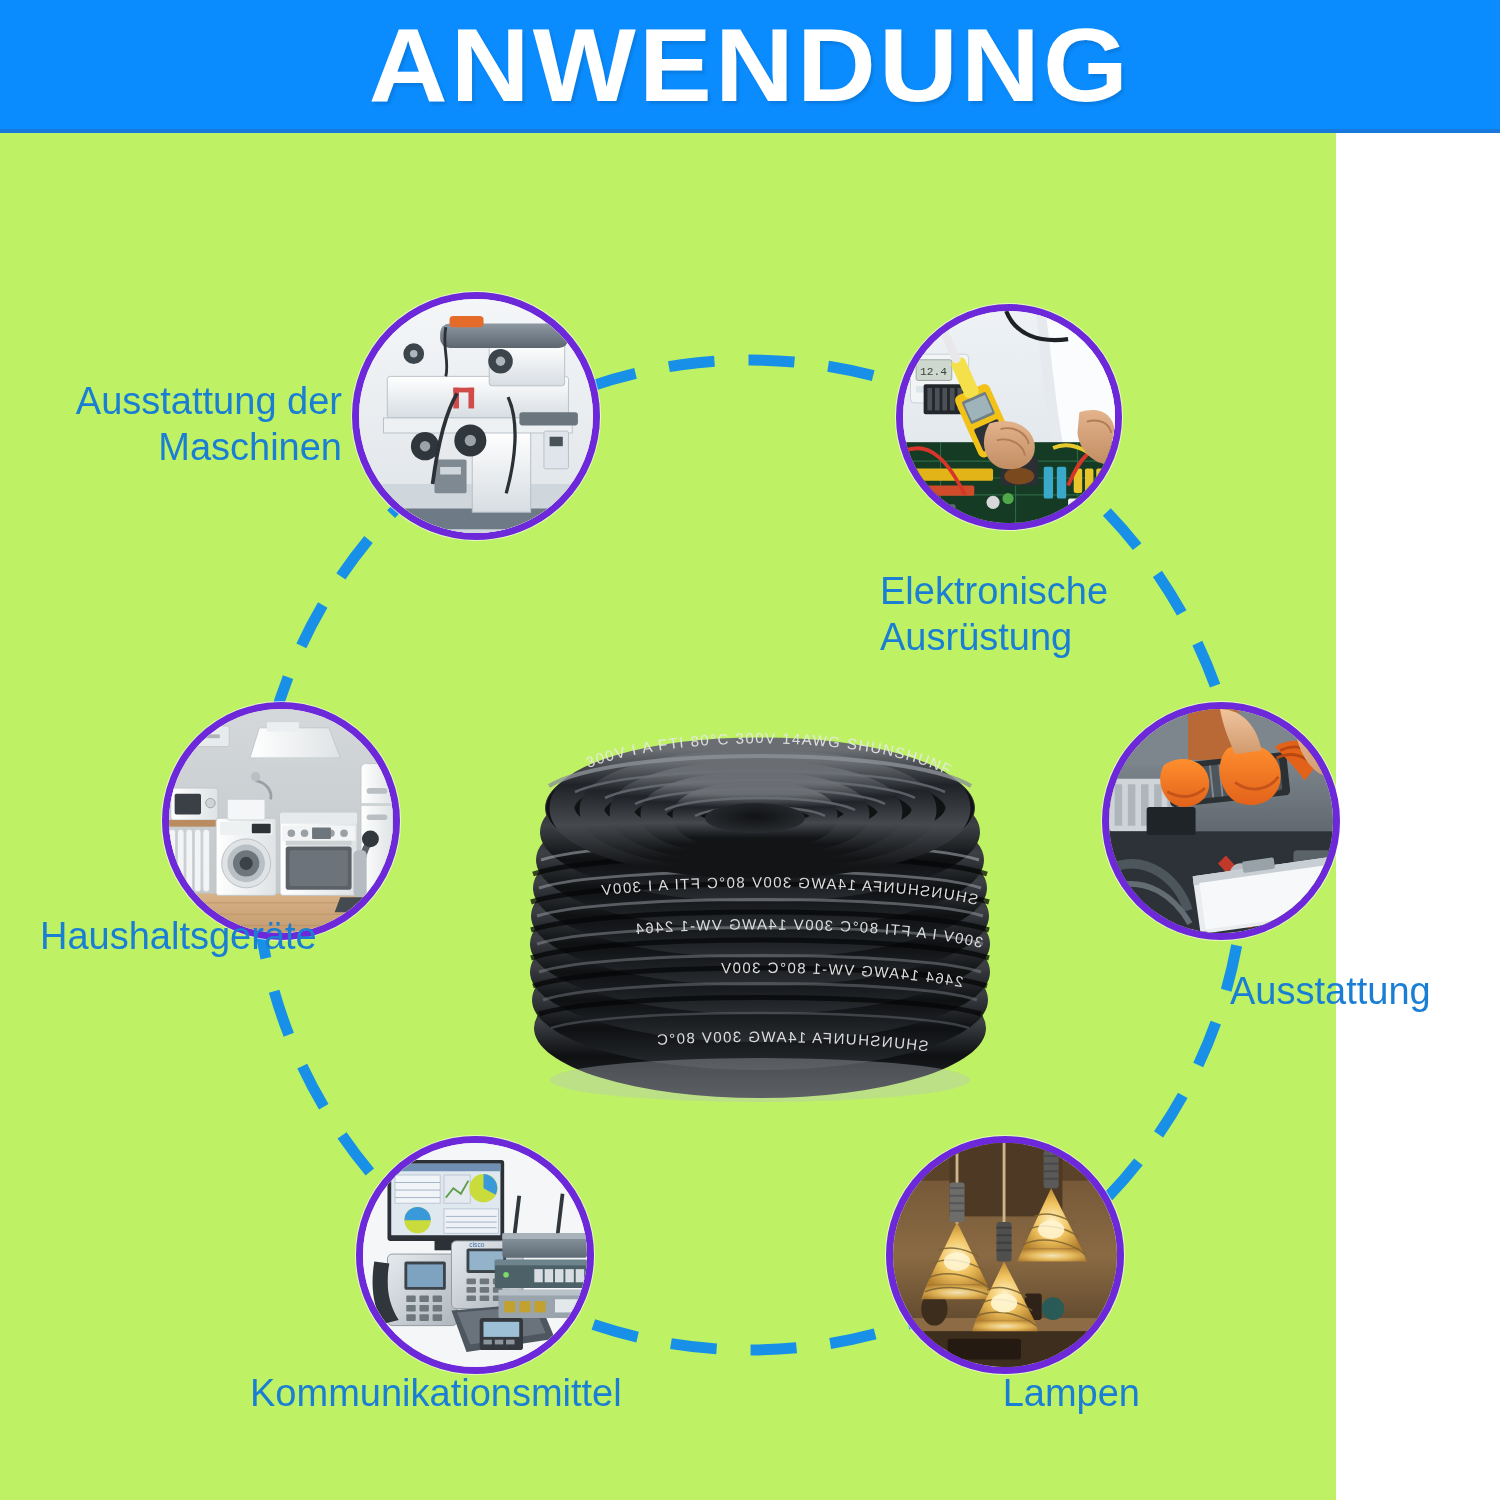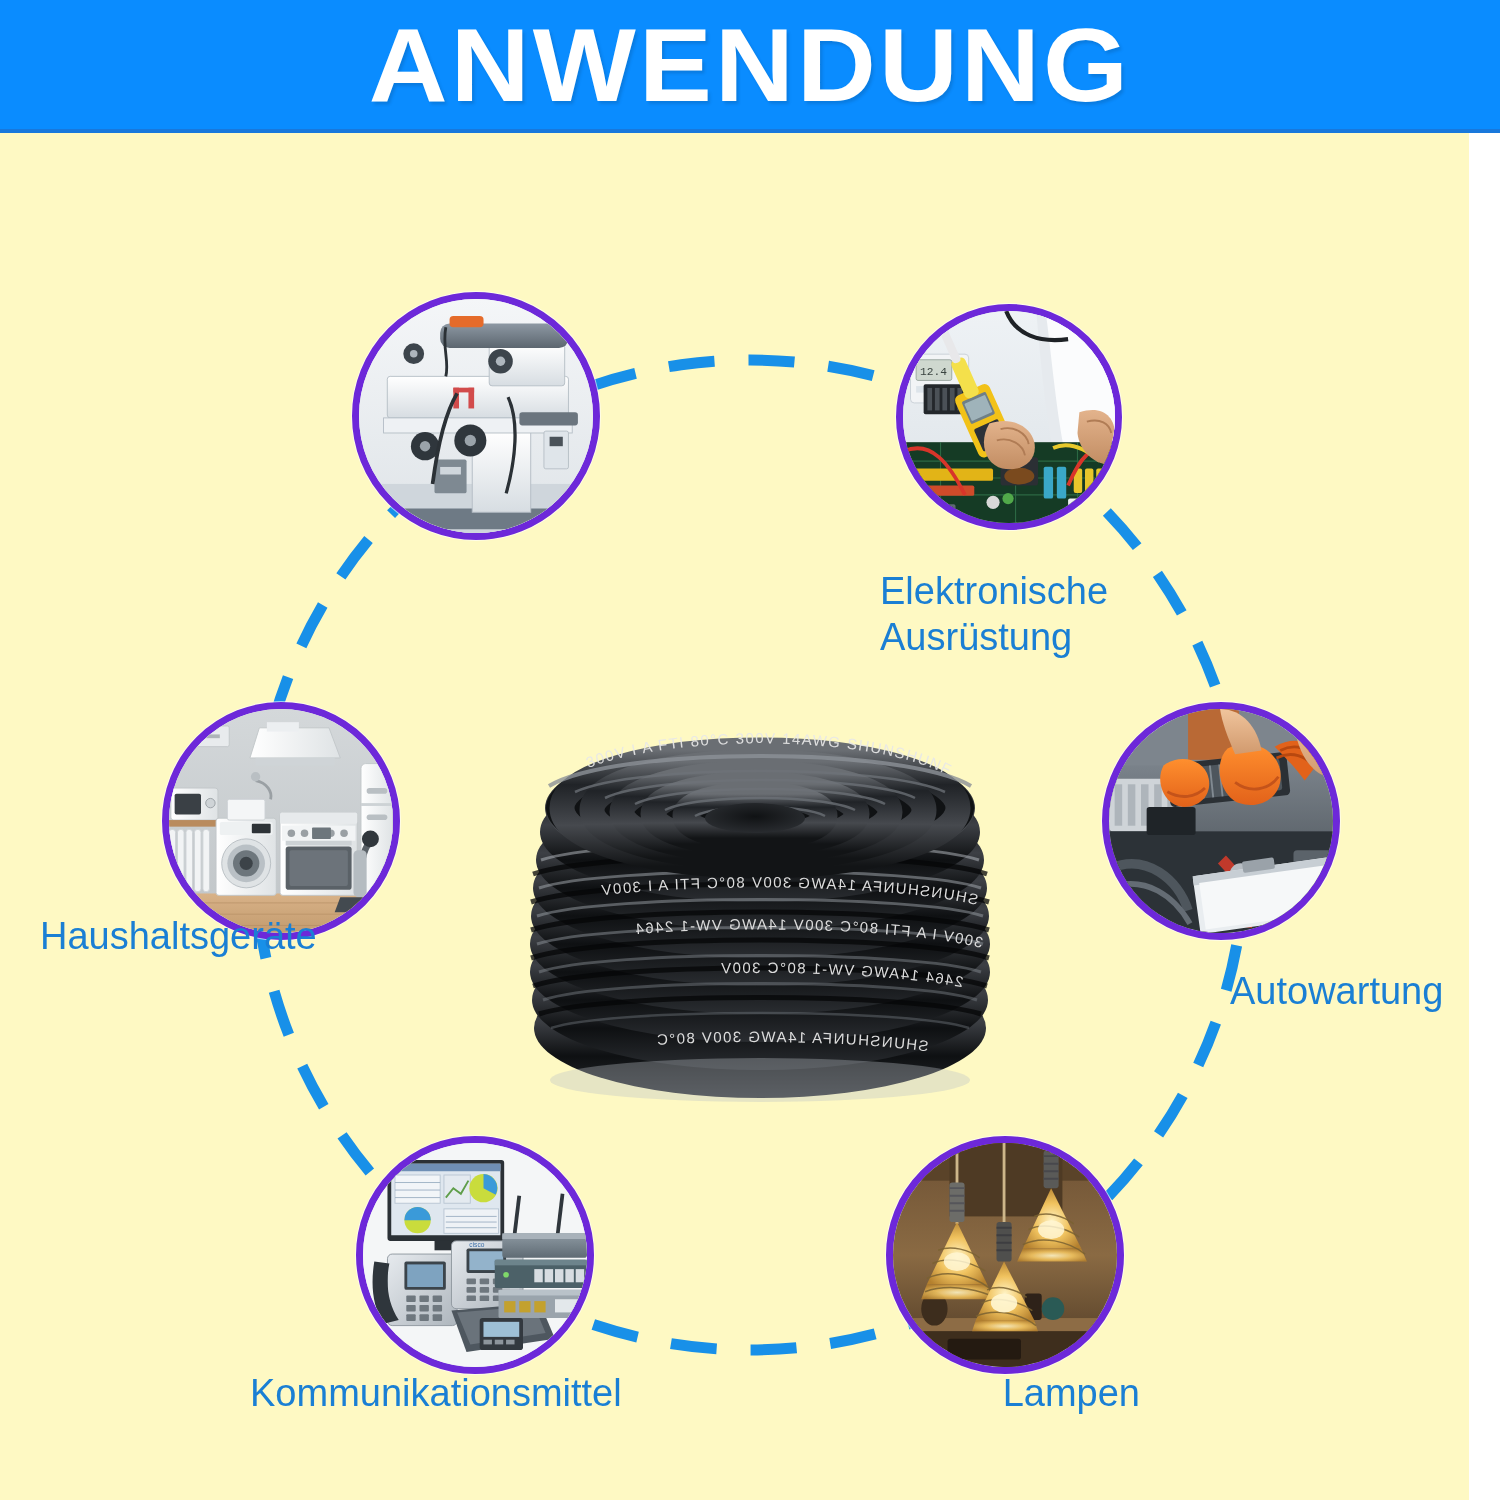--- a/index.html
+++ b/index.html
@@ -4,22 +4,22 @@
 <style>
   * { margin:0; padding:0; box-sizing:border-box; }
   html, body {
     width:1500px; height:1500px;
     background:#ffffff;
     font-family:"Liberation Sans", sans-serif;
     overflow:hidden;
   }
   #page {
     position:relative;
-    width:1469px; height:1500px;
-    background:#fef9c3;
+    width:1336px; height:1500px;
+    background:#bef264;
     padding-left:44px;
   }
 
   
   #banner {
     position:absolute; left:0; top:0;
     width:1500px; height:133px;
     background:#0a8cff;
     border-bottom:4px solid #1878dc;
     display:flex; align-items:center; justify-content:center;
@@ -149,20 +149,22 @@
 
       <rect x="100" y="94" width="6" height="22" fill="#d24b4b"></rect>
       <rect x="116" y="94" width="6" height="22" fill="#d24b4b"></rect>
       <rect x="100" y="94" width="22" height="5" fill="#d24b4b"></rect>
 
       <path d="M104 100 C 92 120 84 150 78 196" stroke="#2b3136" stroke-width="4" fill="none"></path>
       <path d="M158 104 C 170 130 166 170 156 206" stroke="#2b3136" stroke-width="3.5" fill="none"></path>
       <path d="M92 30 C 88 52 96 66 92 82" stroke="#2b3136" stroke-width="3" fill="none"></path>
     </svg>
   </div>
+  <div class="node-label lbl-machines">Ausstattung der
+Maschinen</div>
 
   <div class="node" style="left:896px; top:304px; width:226px; height:226px;">
     <svg class="art" viewBox="0 0 226 226" preserveAspectRatio="xMidYMid slice">
       <defs>
         <linearGradient id="eBg" x1="0" y1="0" x2="0" y2="1">
           <stop offset="0" stop-color="#eef2f5"></stop>
             <stop offset="1" stop-color="#dde3e8"></stop>
         </linearGradient>
         <linearGradient id="skin" x1="0" y1="0" x2="0" y2="1">
           <stop offset="0" stop-color="#e3b38c"></stop>
@@ -404,21 +406,21 @@
       <path d="M176 40 C 196 28 218 34 228 50 L208 76 C 196 60 186 50 176 40 Z" fill="#e2621a"></path>
       <g stroke="#b8480f" stroke-width="3" fill="none">
         <path d="M182 44 C 198 36 214 42 222 54"></path>
         <path d="M178 52 C 194 44 210 50 218 62"></path>
       </g>
 
       <path d="M196 0 C 230 0 238 22 238 48 L238 74 C 214 70 196 44 196 0 Z" fill="url(#skin2)"></path>
       <path d="M118 0 C 142 0 158 20 162 44 L134 48 C 126 30 120 14 118 0 Z" fill="url(#skin2)"></path>
     </svg>
   </div>
-  <div class="node-label lbl-auto">Autowartung</div>
+  <div class="node-label lbl-auto">Ausstattung</div>
 
   <div class="node" style="left:356px; top:1136px; width:238px; height:238px;">
     <svg class="art" viewBox="0 0 238 238" preserveAspectRatio="xMidYMid slice">
       <defs>
         <linearGradient id="phone" x1="0" y1="0" x2="1" y2="1">
           <stop offset="0" stop-color="#e6eaee"></stop>
             <stop offset="1" stop-color="#aeb6bd"></stop>
         </linearGradient>
         <linearGradient id="netdev" x1="0" y1="0" x2="0" y2="1">
           <stop offset="0" stop-color="#8e9aa3"></stop>

